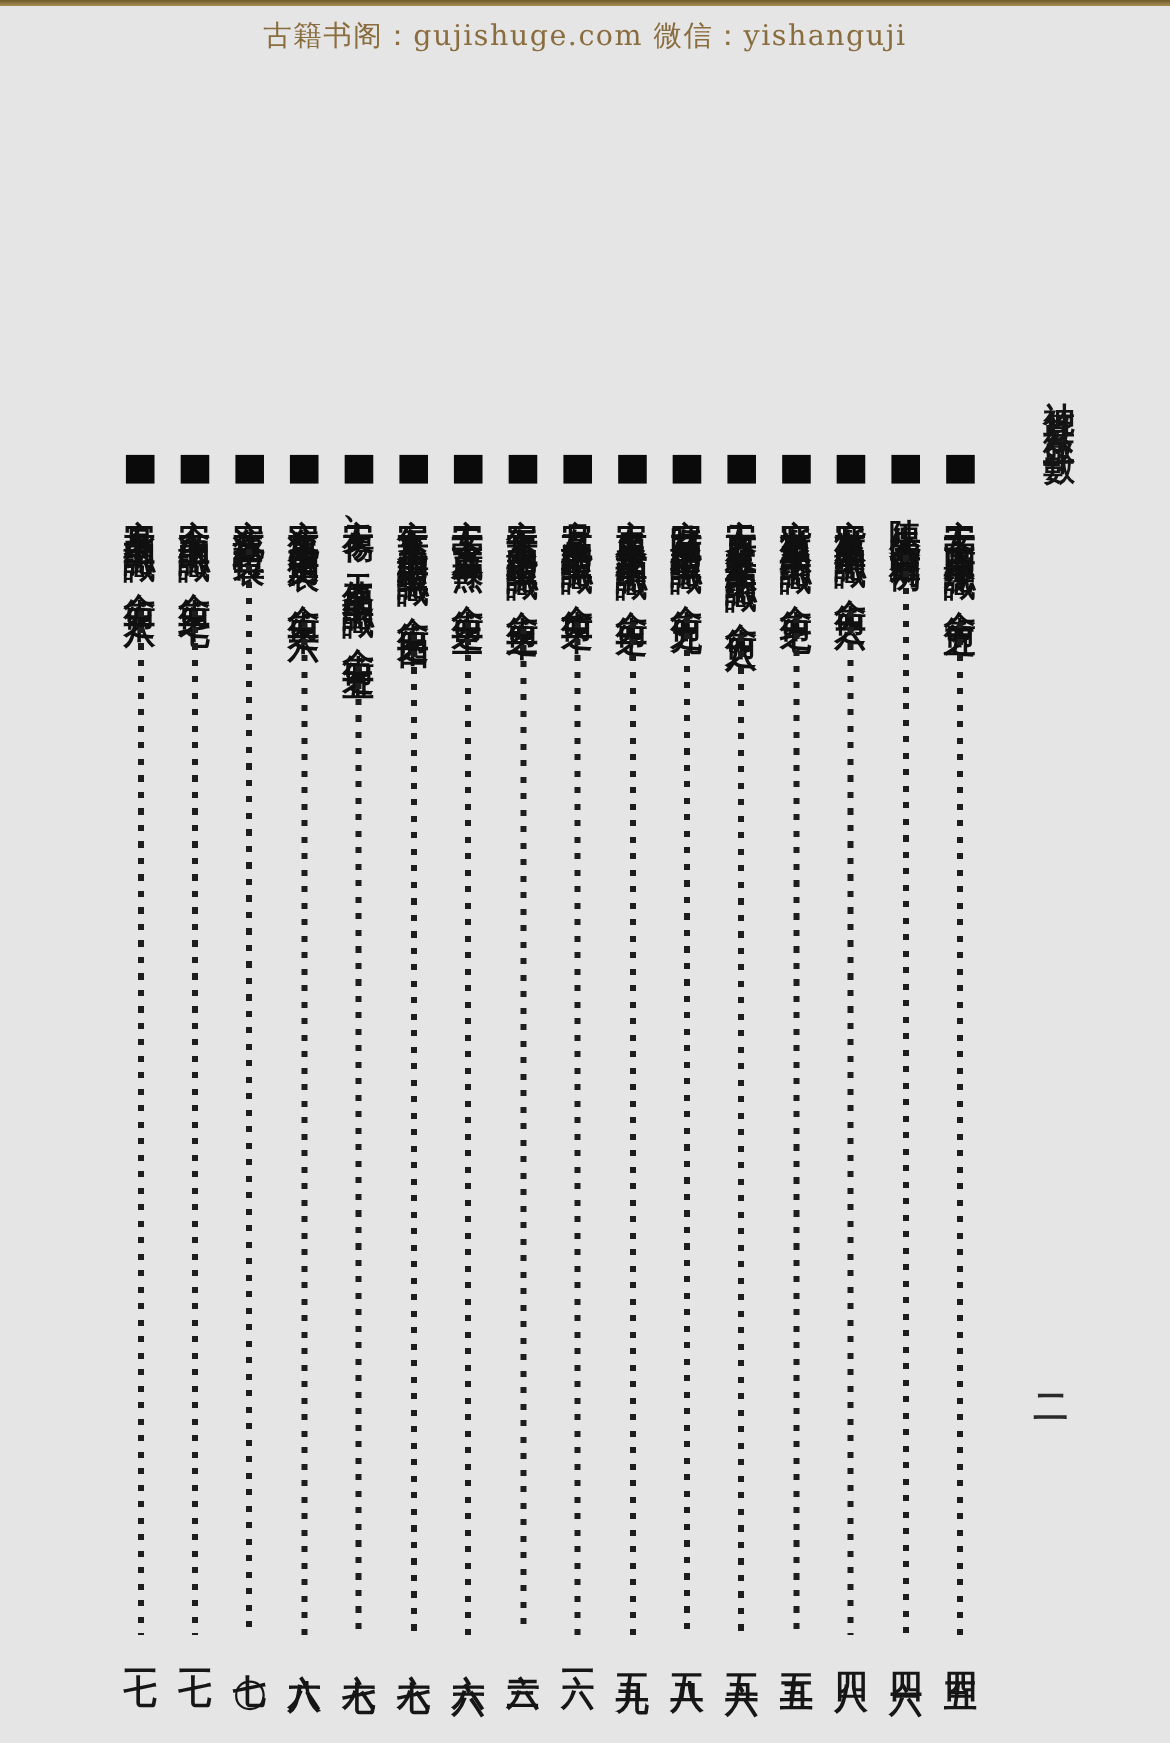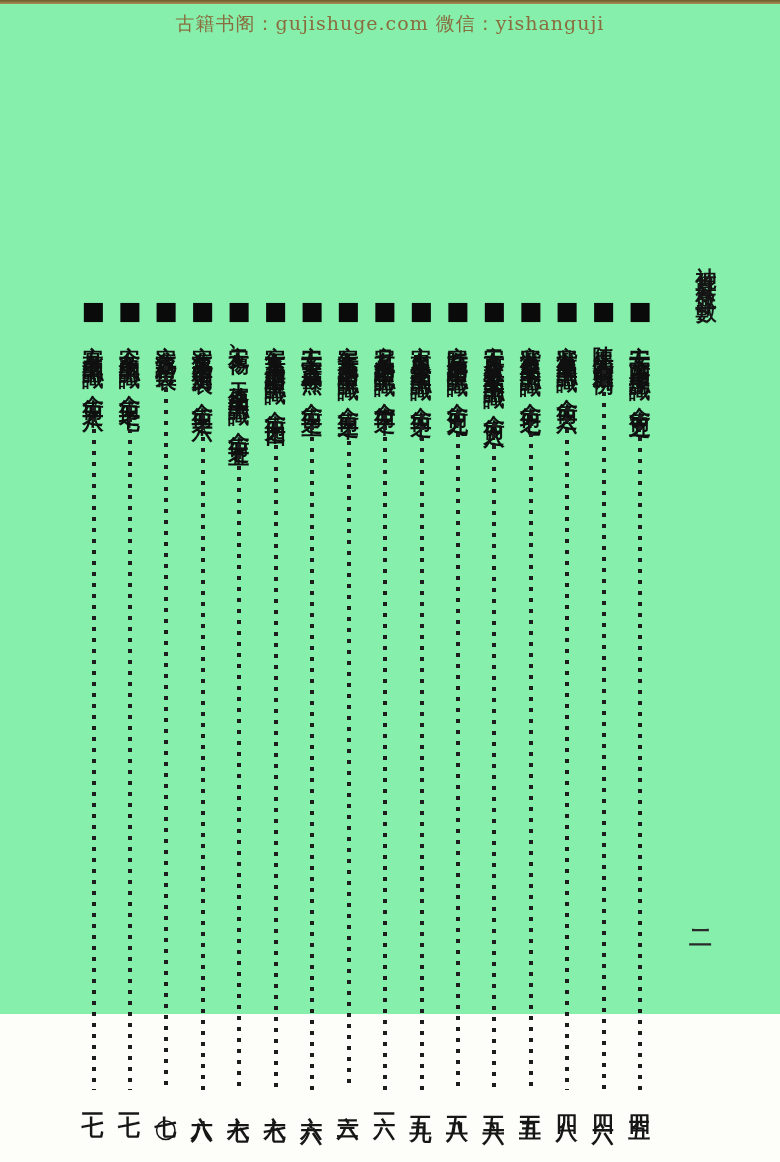--- a/index.html
+++ b/index.html
@@ -7,22 +7,22 @@
     padding: 0;
     width: 780px;
     height: 1162px;
     background: #fdfdfa;
     font-family: "DejaVu Serif", "Liberation Serif", serif;
     overflow: hidden;
   }
   .scan-page {
     position: relative;
     width: 780px;
-    height: 1014px;
-    background: #86efac;
+    height: 1162px;
+    background: #e5e5e5;
     color: #1b1b1b;
     text-decoration: underline;
   }
   .top-rule {
     position: absolute;
     top: 0; left: 0;
     width: 100%;
     height: 4px;
     background: linear-gradient(to bottom, #6e5a2a, #a98f55);
   }

